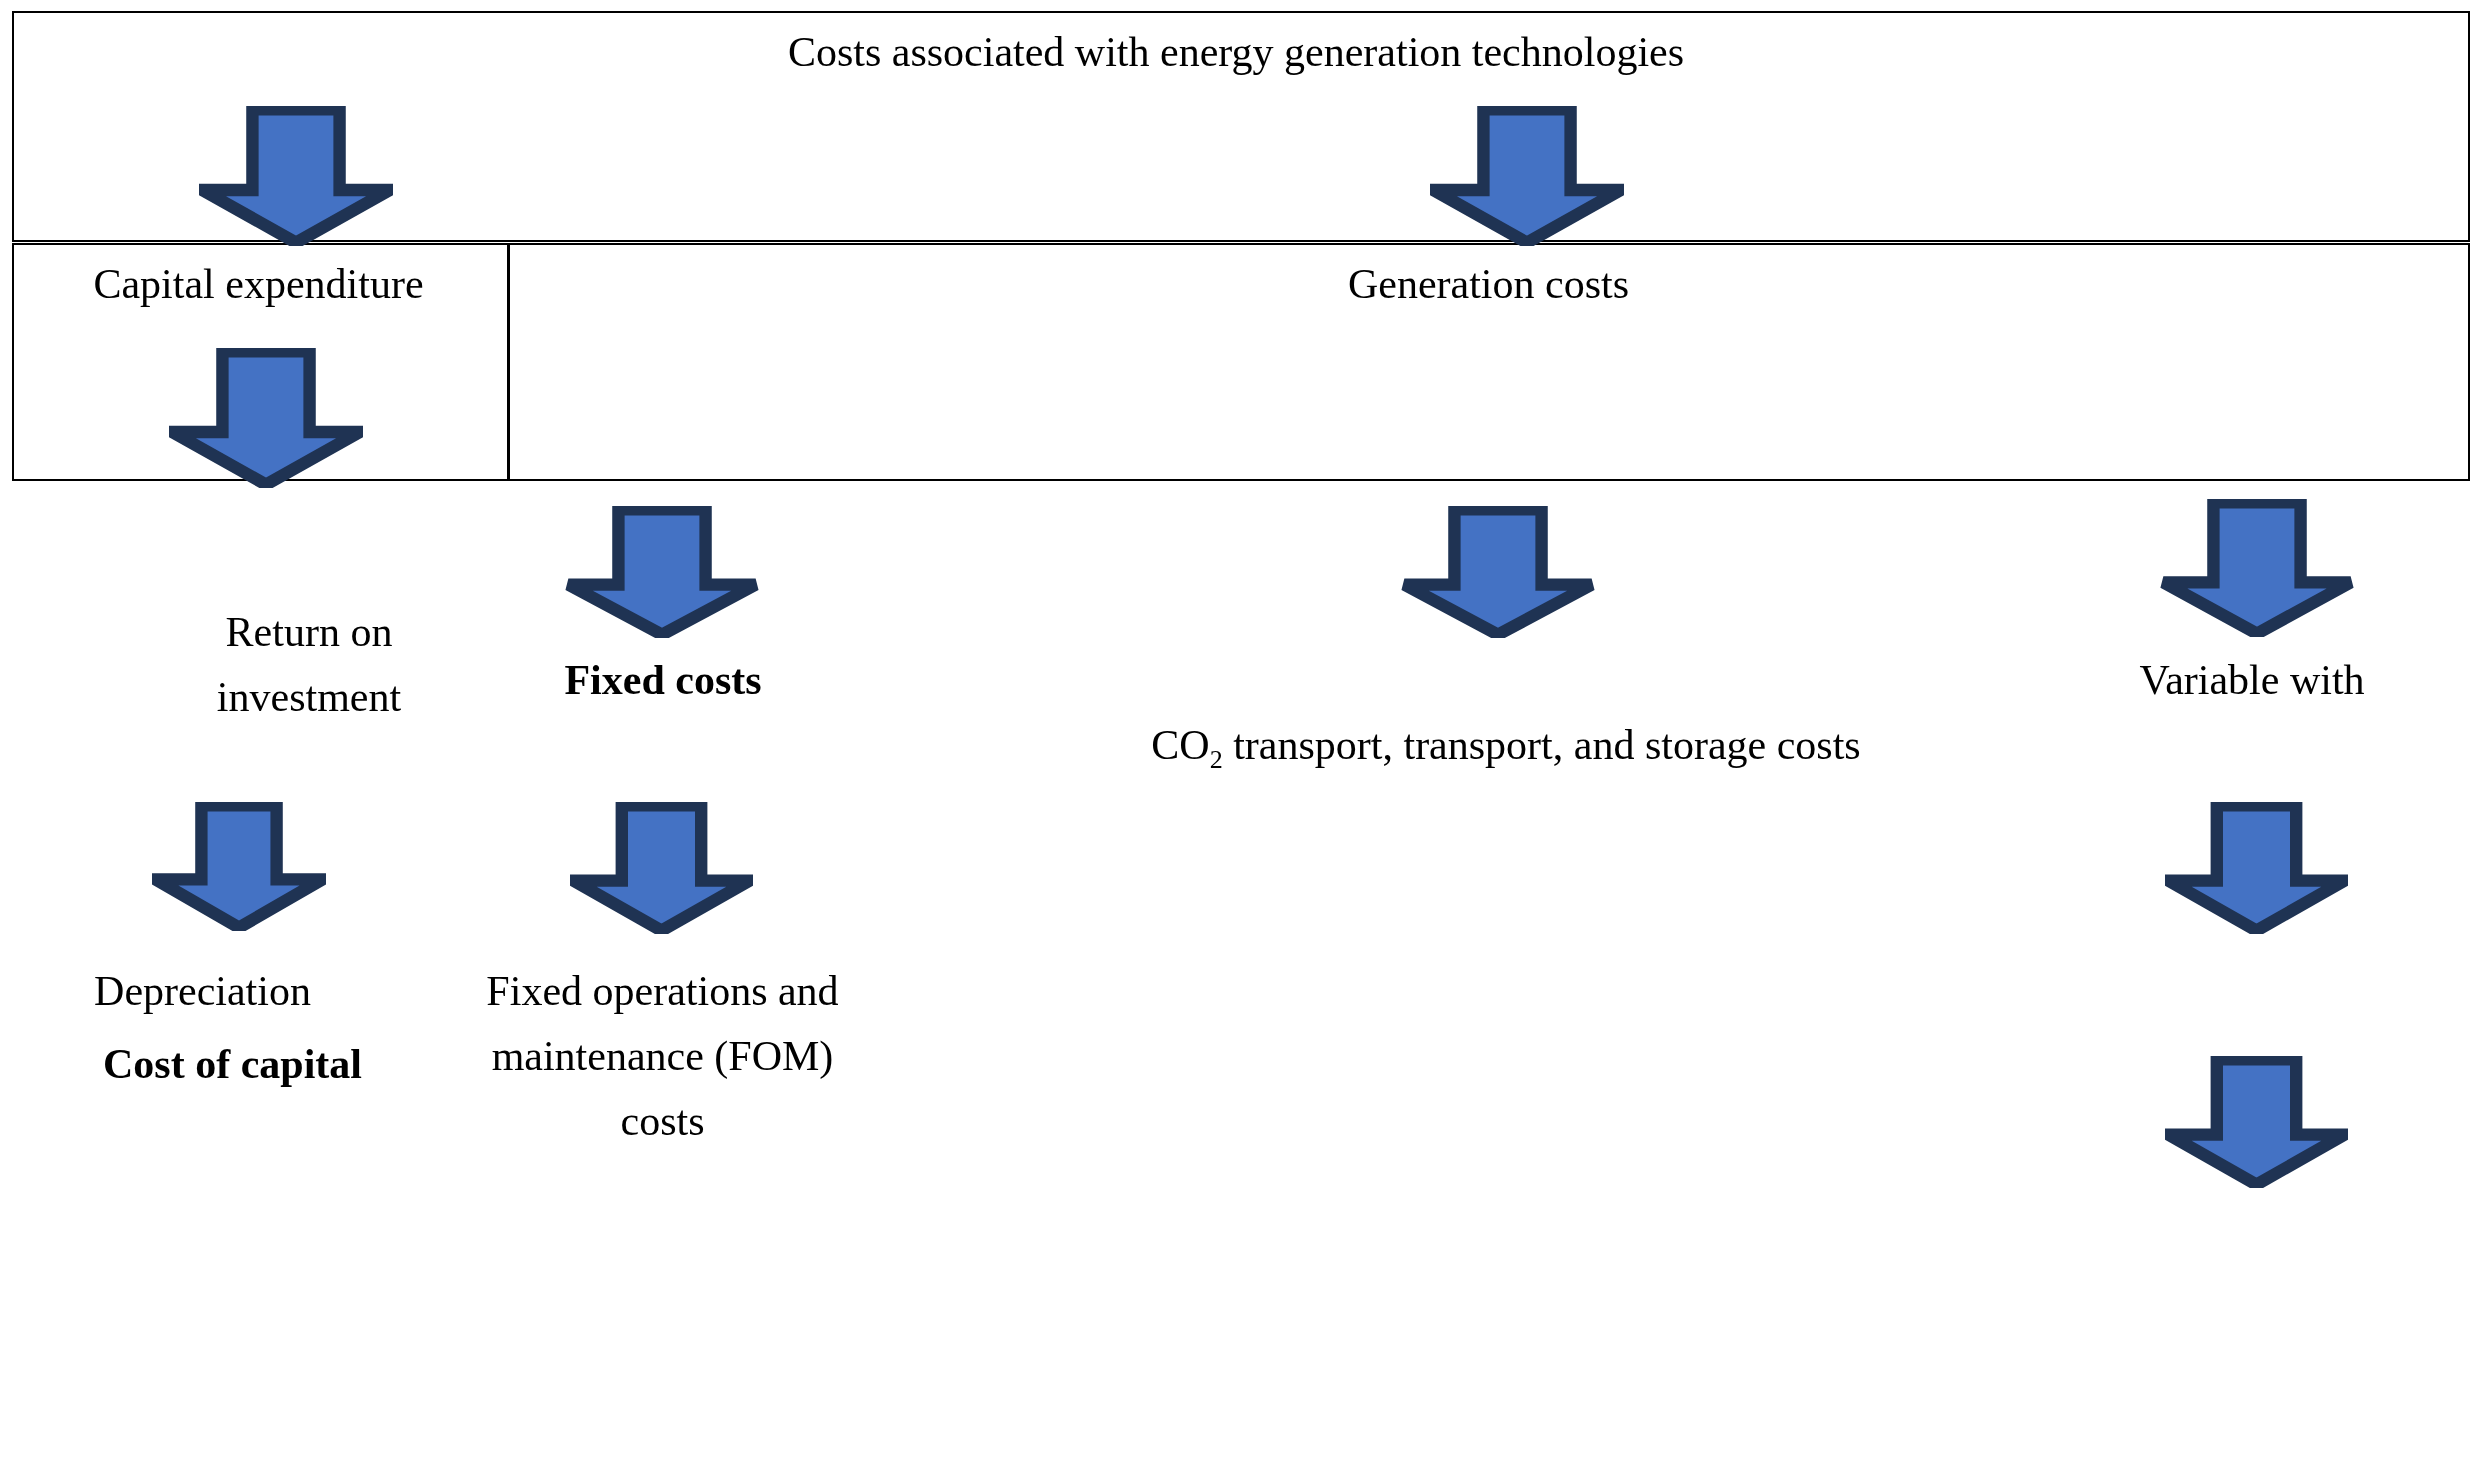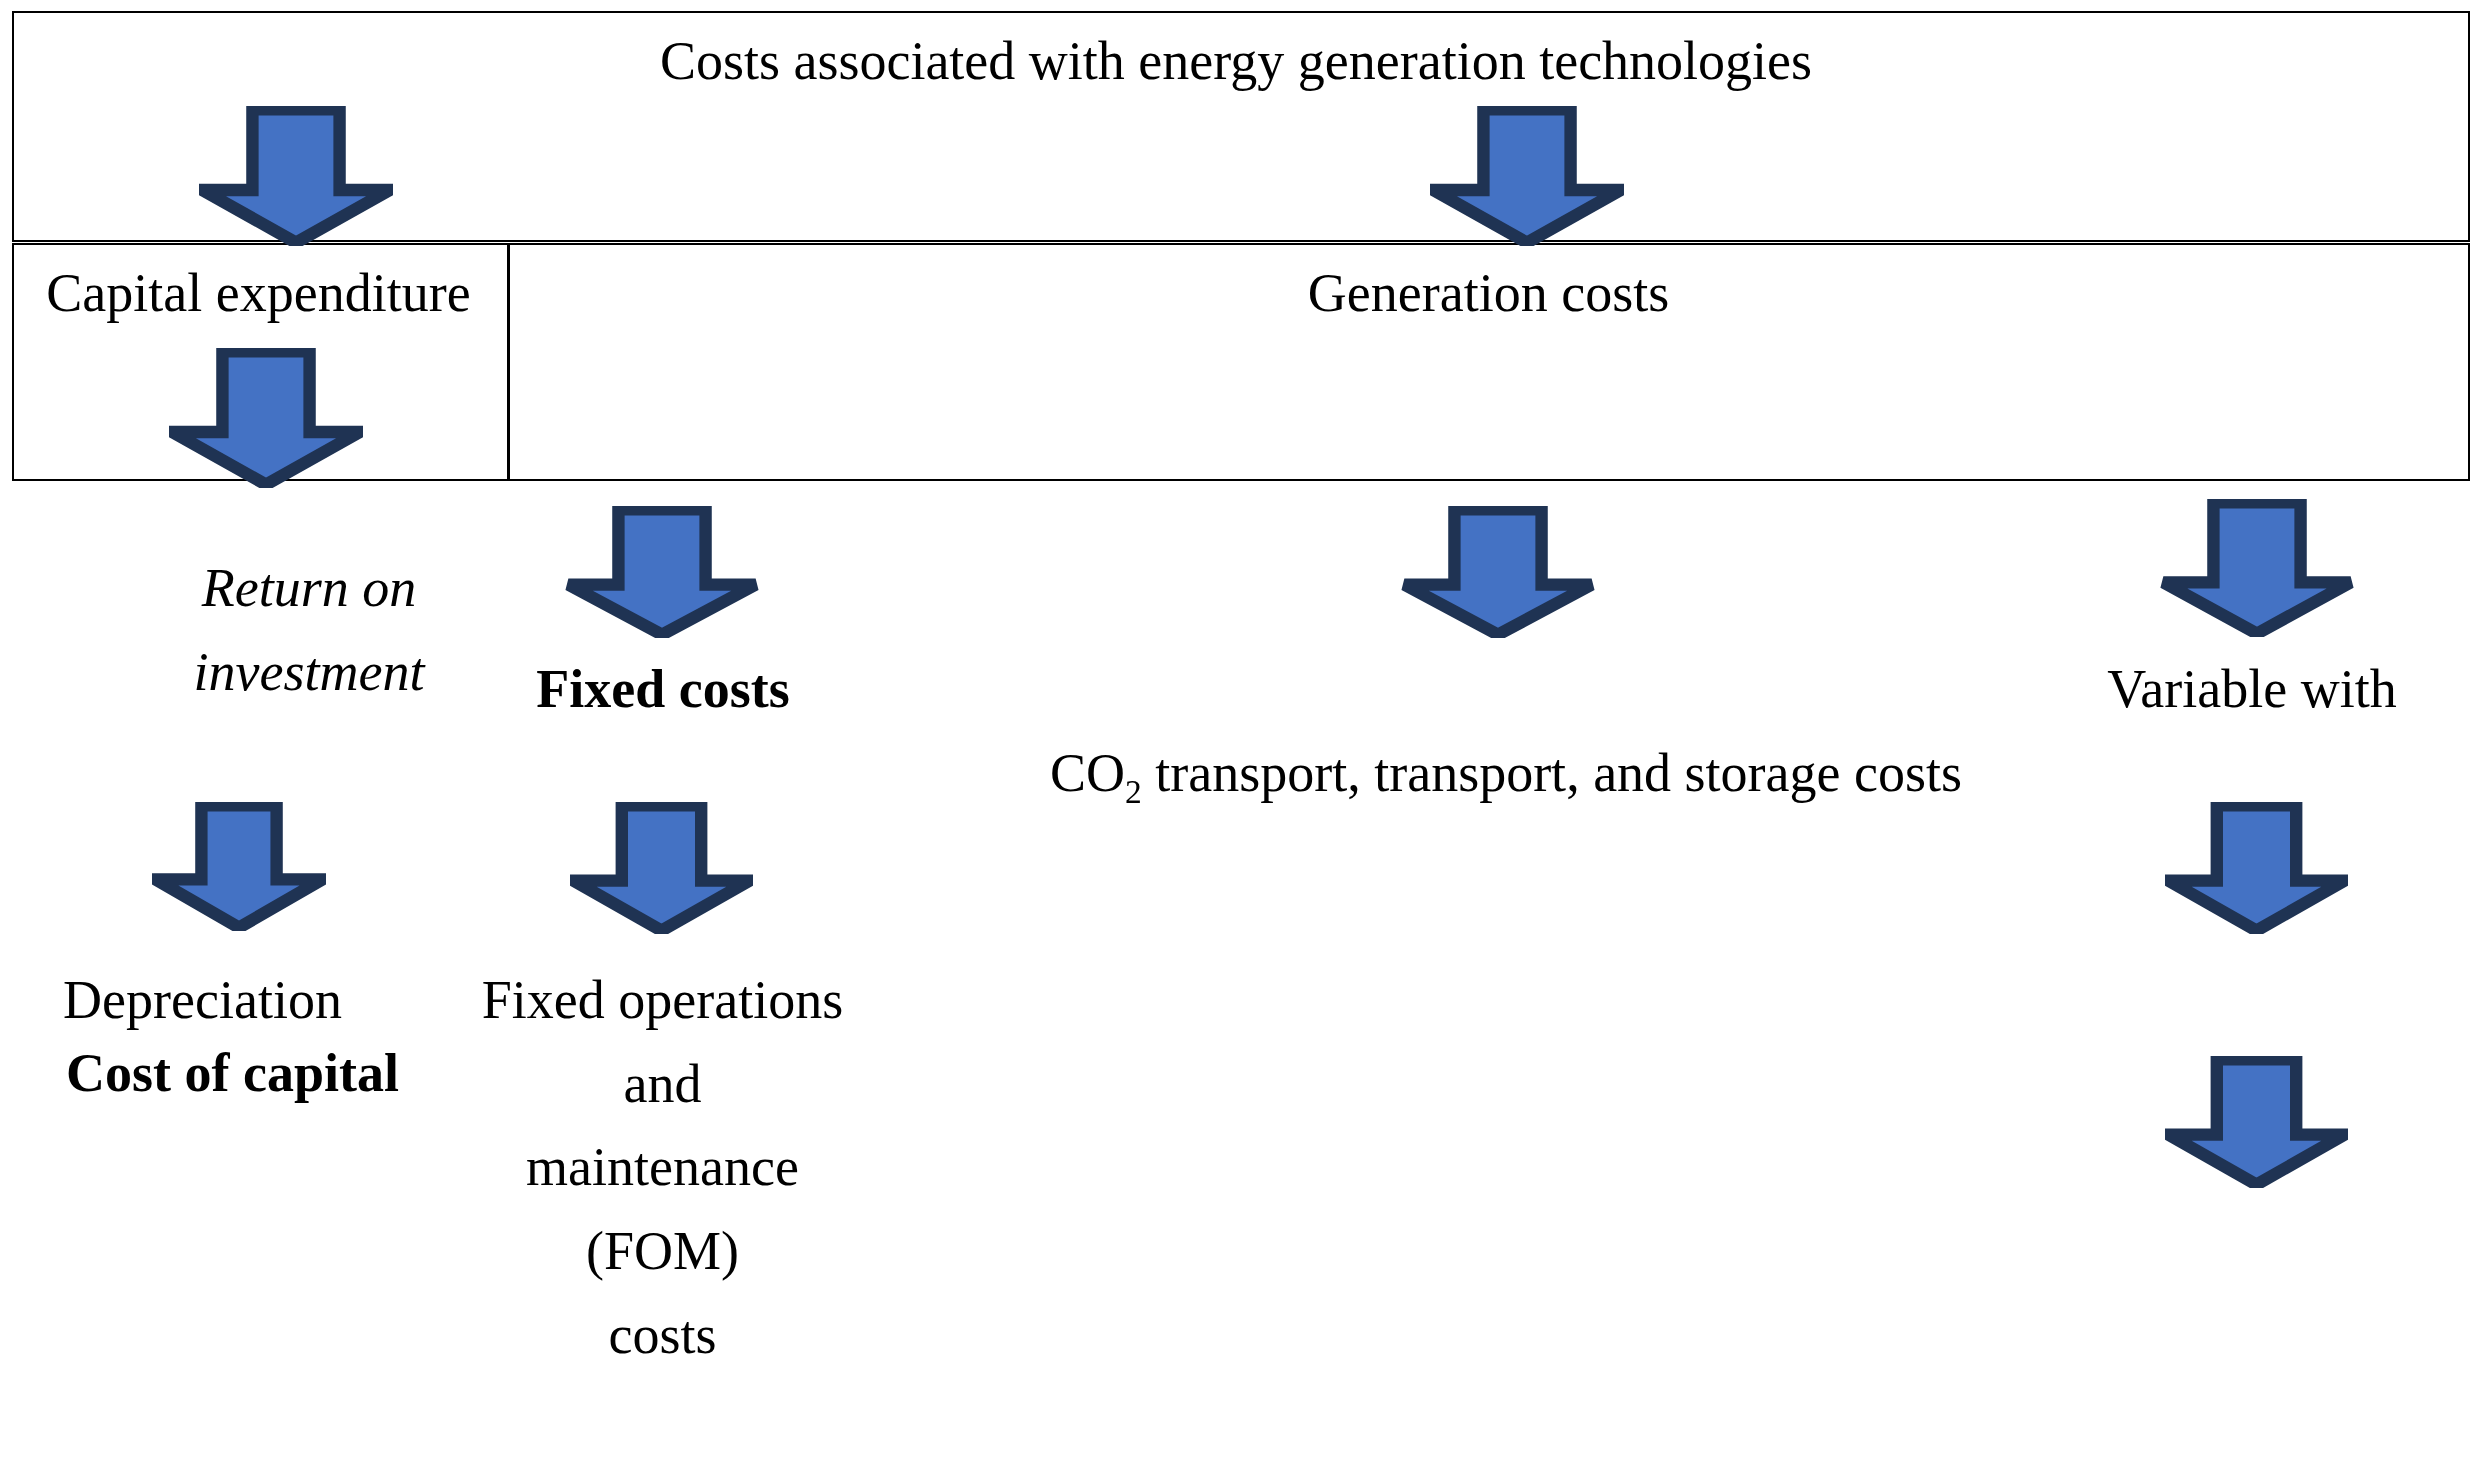--- a/index.html
+++ b/index.html
@@ -33,21 +33,21 @@
     bottom: 0;
     width: 2.2px;
     background: #000000;
   }
 
   
   .lbl {
     position: absolute;
     text-align: center;
     line-height: 1.55;
-    font-size: 54px;
+    font-size: 42px;
     white-space: pre-line;
     color: #000000;
   }
   .lbl.bold { font-weight: bold; }
 
   
   .arrow {
     position: absolute;
   }
   .arrow svg { display: block; width: 100%; height: 100%; }
@@ -62,21 +62,21 @@
   <div class="tbl-row" id="row-second">
     <div class="col-divider" style="left: 493px;"></div>
   </div>
 
   <div class="lbl" style="left: 607px; top: 20px; width: 1258px;">Costs associated with energy generation technologies</div>
 
   <div class="lbl" style="left: 17px; top: 252px; width: 483px;">Capital expenditure</div>
 
   <div class="lbl" style="left: 511px; top: 252px; width: 1955px;">Generation costs</div>
 
-  <div class="lbl" style="left: 62px; top: 547px; width: 494px; font-style: italic;">Return on
+  <div class="lbl" style="left: 62px; top: 600px; width: 494px;">Return on
 investment</div>
 
   <div class="lbl bold" style="left: 444px; top: 648px; width: 438px;">Fixed costs</div>
 
   <div class="lbl" style="left: 989px; top: 648px; width: 1034px;">
     <span>CO</span><sub style="font-size:0.62em;">2</sub><span> transport, transport, and storage costs</span>
   </div>
 
   <div class="lbl" style="left: 2033px; top: 648px; width: 438px;">Variable with</div>
 

